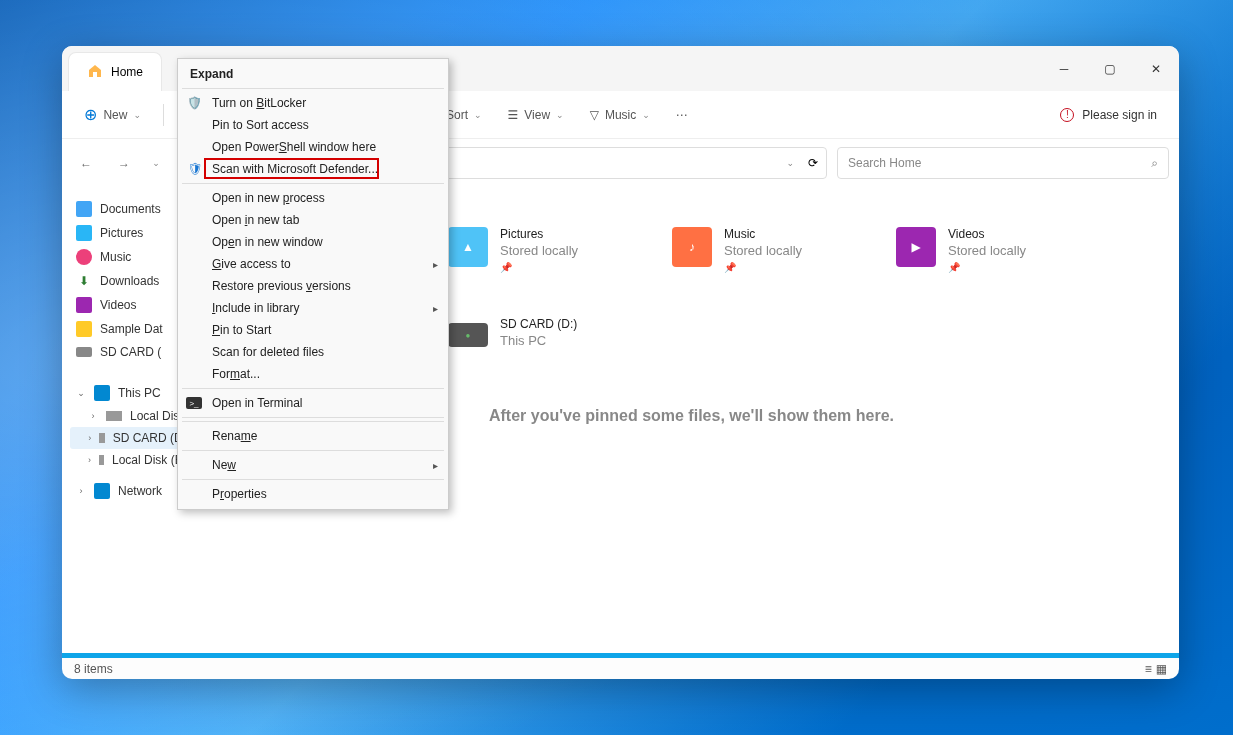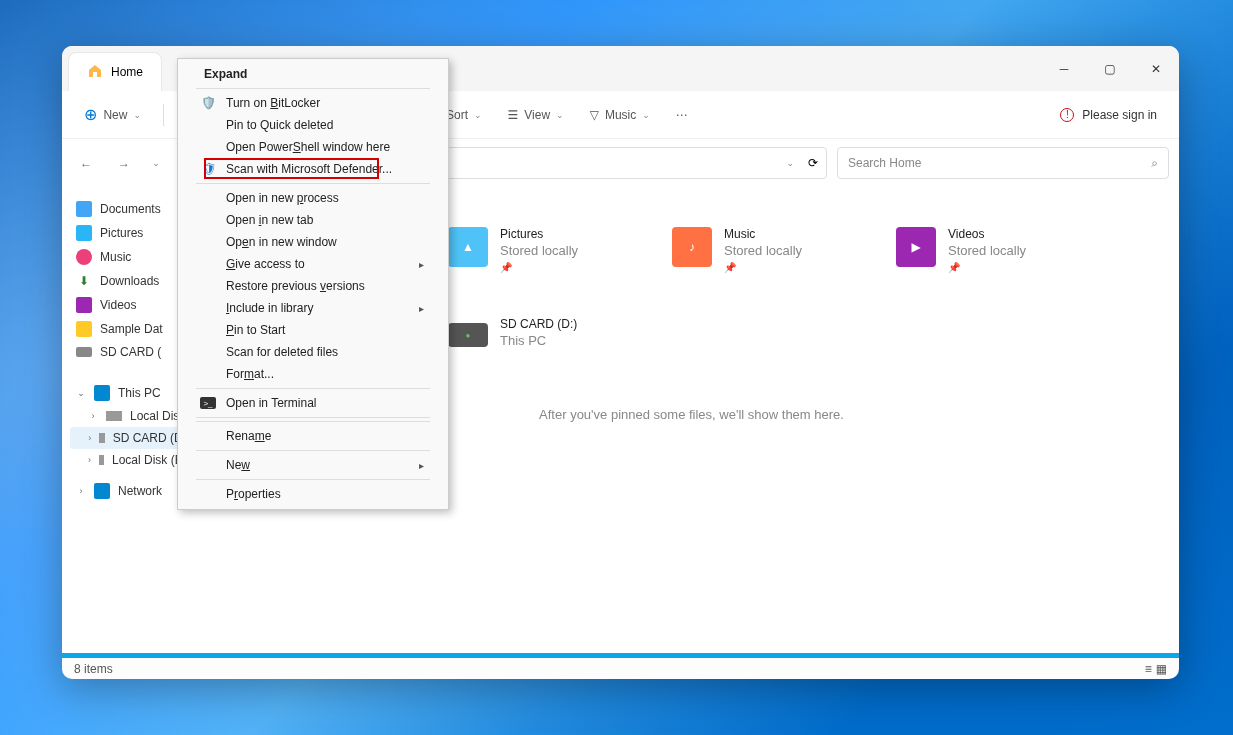--- a/index.html
+++ b/index.html
@@ -26,24 +26,24 @@
 .sideitem.sel { background: #e5f1fb; }
 .sideitem .ico { width: 16px; height: 16px; display: flex; align-items: center; justify-content: center; }
 .expand { font-size: 9px; color: #666; width: 10px; text-align: center; }
 .content { flex: 1; padding: 40px 20px 10px 24px; position: relative; }
 .grid { display: flex; flex-wrap: wrap; gap: 44px 24px; }
 .folder { display: flex; gap: 12px; width: 200px; align-items: flex-start; }
 .ficon { width: 40px; height: 40px; border-radius: 4px; display: flex; align-items: center; justify-content: center; }
 .ftext .fname { font-size: 12px; color: #222; }
 .ftext .fsub { font-size: 13px; color: #888; margin-top: 2px; }
 .pin { font-size: 10px; color: #888; margin-top: 4px; }
-.emptymsg { text-align: center; color: #888; margin-top: 50px; font-size: 13px; }
+.emptymsg { text-align: center; color: #888; margin-top: 50px; font-size: 16px; font-weight: bold; }
 .statusbar { height: 26px; border-top: 5px solid #0ea5e9; display: flex; align-items: center; padding: 0 12px; font-size: 11px; color: #555; }
 .viewbtns { margin-left: auto; display: flex; gap: 4px; }
-.ctxmenu { position: absolute; top: 58px; left: 177px; width: 272px; background: #f9f9f9; border: 1px solid #ccc; box-shadow: 3px 3px 8px rgba(0,0,0,0.25); padding: 4px 16px; z-index: 100; }
+.ctxmenu { position: absolute; top: 58px; left: 177px; width: 272px; background: #f9f9f9; border: 1px solid #ccc; box-shadow: 3px 3px 8px rgba(0,0,0,0.25); padding: 4px 2px; z-index: 100; }
 .ctxitem { display: flex; align-items: center; height: 22px; padding: 0 8px 0 32px; position: relative; font-size: 12px; color: #222; }
 .ctxitem.bold { font-weight: 600; padding-left: 10px; }
 .ctxitem .cico { position: absolute; left: 6px; width: 18px; height: 18px; display: flex; align-items: center; justify-content: center; }
 .ctxsep { height: 1px; background: #ddd; margin: 3px 2px; }
 .ctxarrow { margin-left: auto; font-size: 10px; color: #555; }
 .ctxhl { position: absolute; border: 2px solid #d40000; left: 204px; top: 158px; width: 175px; height: 21px; z-index: 101; pointer-events: none; }
 .signin { margin-left: auto; display: flex; align-items: center; gap: 8px; color: #c50f1f; padding-right: 10px; }
 .under { text-decoration: underline; }
 </style>
 </head>
@@ -268,21 +268,21 @@
 <div class="ctxmenu">
   <div class="ctxitem bold">
       <span>Expand</span>
     </div>
   <div class="ctxsep"></div>
   <div class="ctxitem">
       <span class="cico">🛡️</span>
       <span>Turn on <span class="under">B</span>itLocker</span>
     </div>
   <div class="ctxitem">
-      <span>Pin to Quick deleted</span>
+      <span>Pin to Sort access</span>
     </div>
   <div class="ctxitem">
       <span>Open Power<span class="under">S</span>hell window here</span>
     </div>
   <div class="ctxitem">
       <span class="cico" style="color:#1976d2;">🛡</span>
       <span>Scan with Microsoft Defender...</span>
     </div>
   <div class="ctxsep"></div>
   <div class="ctxitem">

